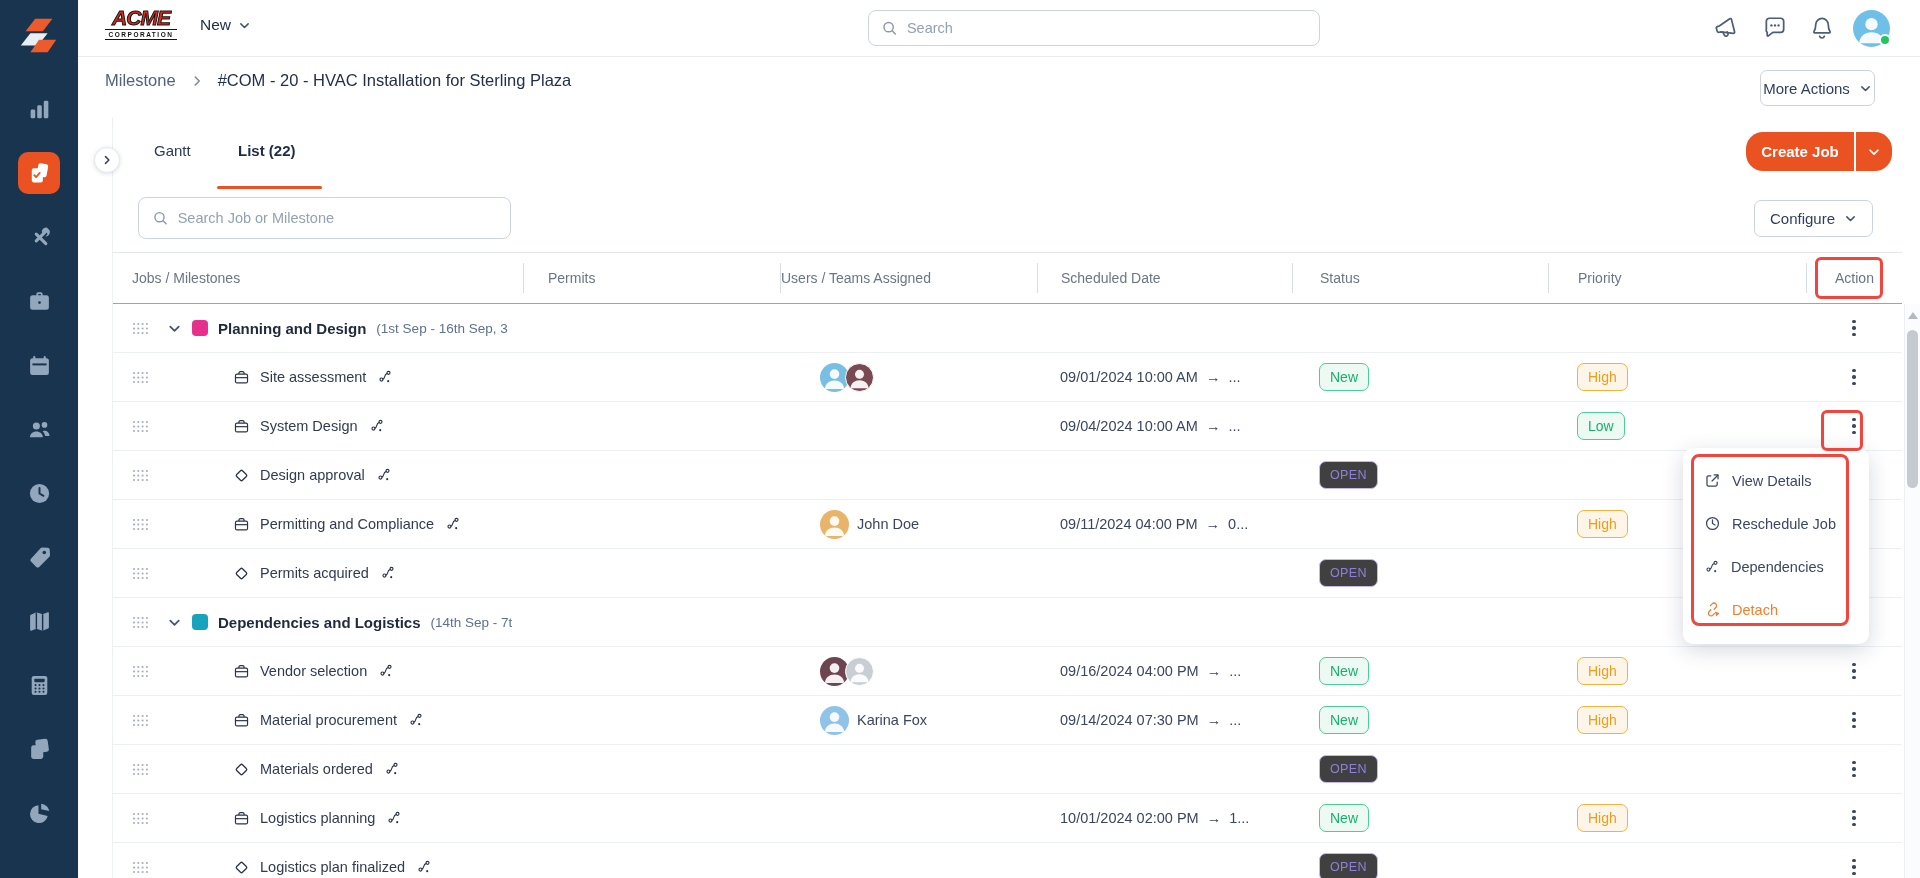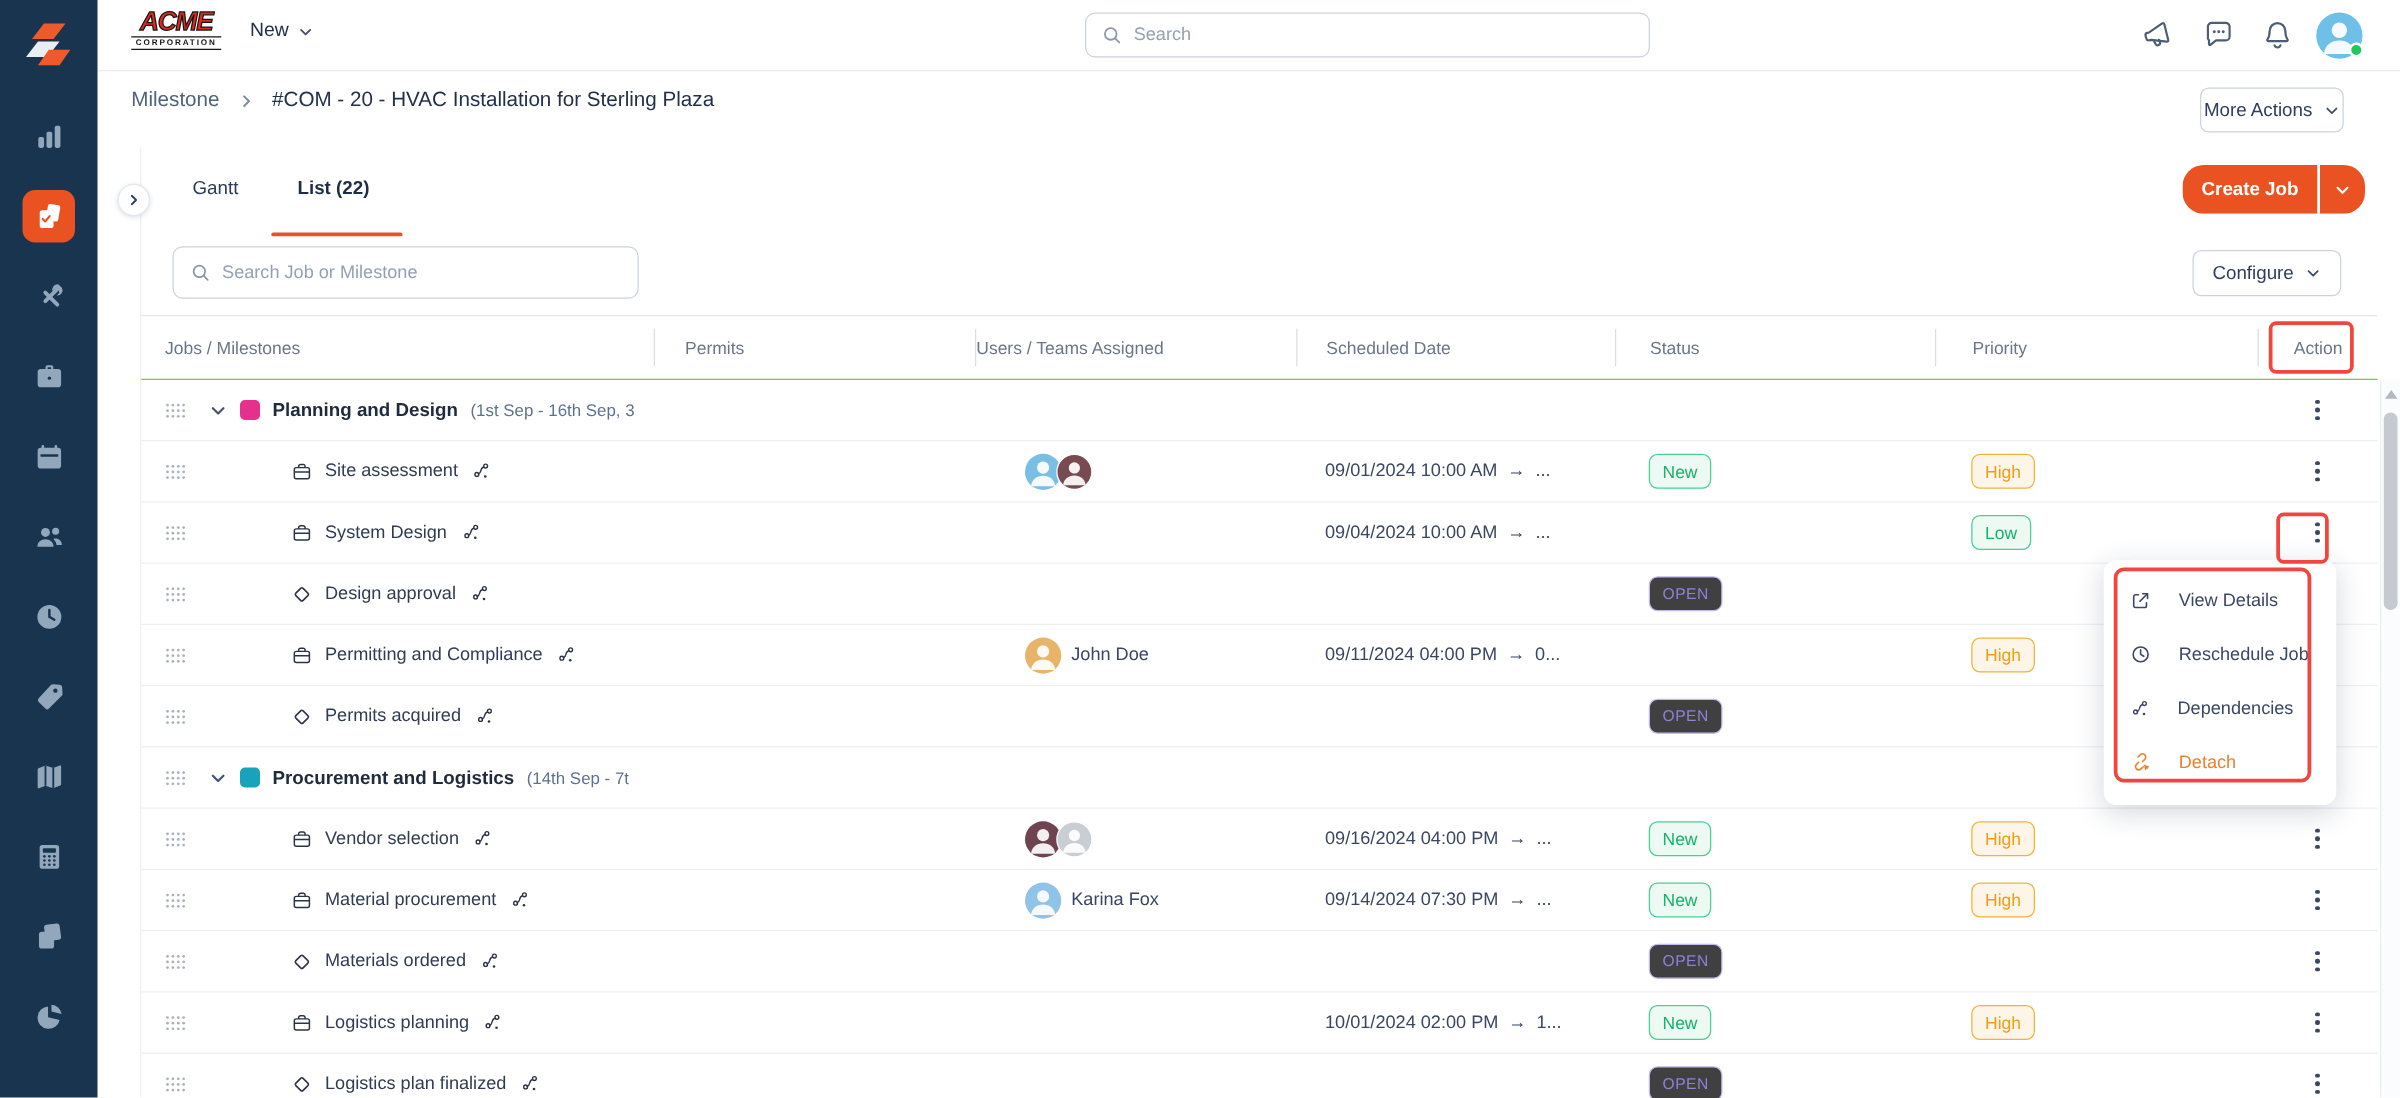--- a/index.html
+++ b/index.html
@@ -103,21 +103,21 @@
   .b-green  { color:#17b26a; border:1px solid #48cf95; background:#edfaf3; }
   .b-orange { color:#ef9d18; border:1px solid #f2b33c; background:#fdf6e8; }
   .b-purple { color:#8f80d9; border:1px solid #c4b8ef; background:#404040; font-size:12.5px; letter-spacing:.4px; }
   .kebab { width:30px; height:30px; display:flex; flex-direction:column; align-items:center;
     justify-content:center; gap:3px; cursor:pointer; }
   .kebab i { width:3.5px; height:3.5px; border-radius:50%; background:#3b4763; }
 
   
   #ctx-menu { position:absolute; left:1683px; top:448px; width:186px; height:196px; background:#fff;
     border-radius:10px; box-shadow:0 6px 22px rgba(25,40,70,.18); z-index:50; padding:11px 0 0 13px; }
-  .mi { display:flex; align-items:center; gap:22px; height:43px; font-size:14.5px; color:#3b4763;
+  .mi { display:flex; align-items:center; gap:11px; height:43px; font-size:14.5px; color:#3b4763;
     cursor:pointer; padding-left:8px; }
   .mi.accent { color:#ee7f2d; }
 
   
   .annot { position:absolute; border:3px solid #f1453d; border-radius:6px; z-index:60; pointer-events:none; }
   #annot-action { left:1815px; top:257px; width:68px; height:42px; }
   #annot-kebab  { left:1821px; top:410px; width:42px; height:41px; }
   #annot-menu   { left:1691px; top:454px; width:158px; height:172px; border-radius:8px; }
 
   
@@ -698,21 +698,21 @@
               <circle cx="10.6" cy="11" r="1.1"></circle>
               <circle cx="14.9" cy="11" r="1.1"></circle>
             </svg>
           </span>
           <span class="icw g-chev" style="display: flex;">
             <svg width="15" height="15" viewBox="0 0 16 16" fill="none" stroke="currentColor" stroke-width="1.9" stroke-linecap="round" stroke-linejoin="round">
               <path d="M3.5 6l4.5 4.5L12.5 6"></path>
             </svg>
           </span>
           <span class="g-swatch" style="background: rgb(24, 163, 189);"></span>
-          <span class="g-name">Procurement and Logistics</span>
+          <span class="g-name">Dependencies and Logistics</span>
           <span class="g-range">(14th Sep - 7t</span>
         </div>
         <div class="cell"></div>
         <div class="cell c-users"></div>
         <div class="cell c-date"></div>
         <div class="cell c-status"></div>
         <div class="cell c-prio"></div>
         <div class="cell c-action">
           <div class="kebab">
             <i></i>

